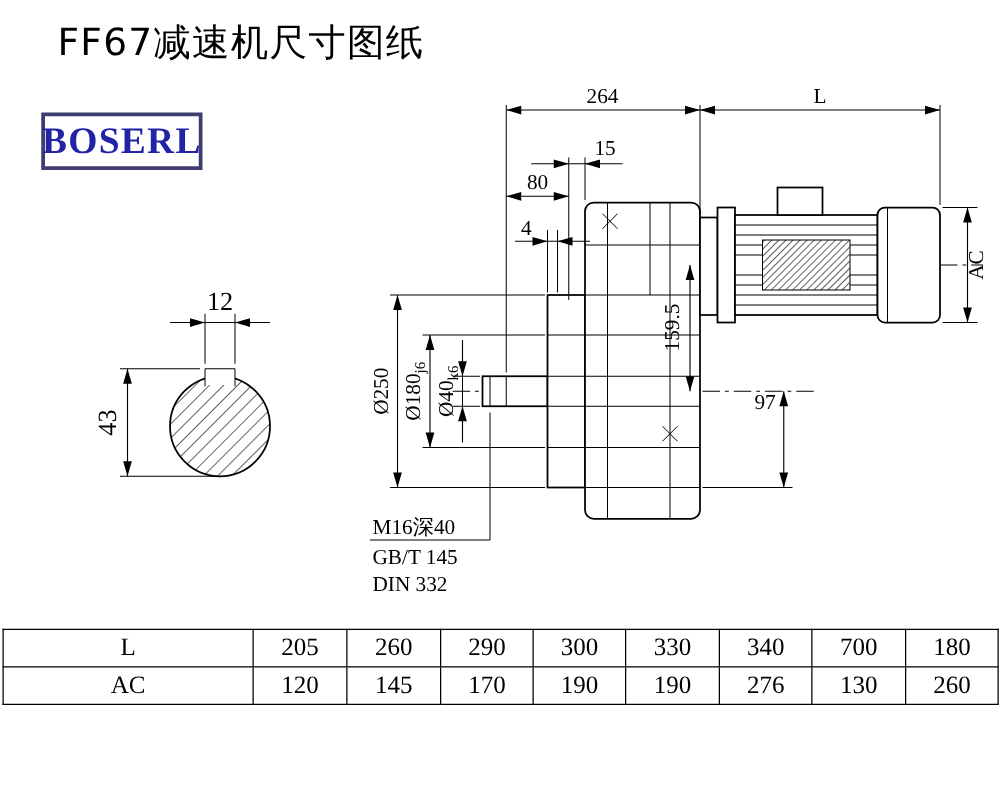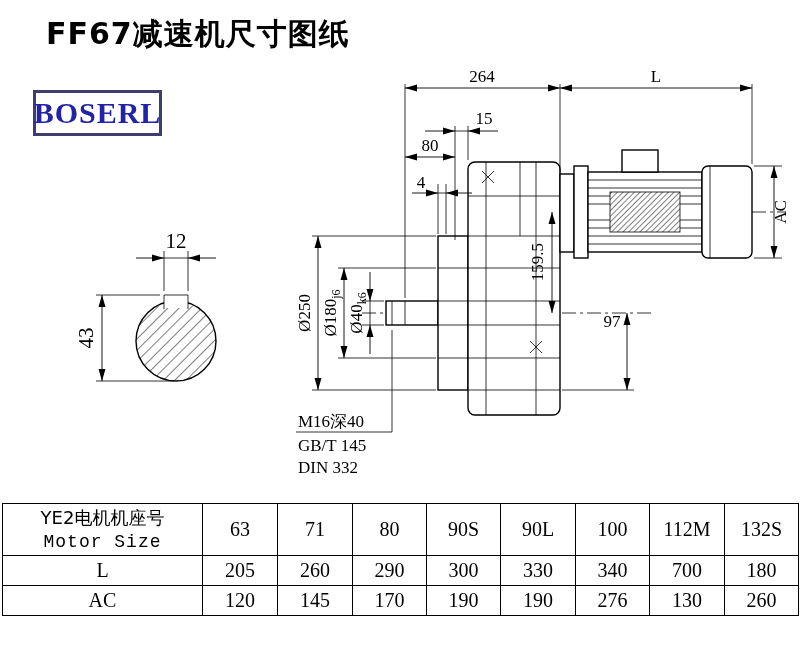--- a/index.html
+++ b/index.html
@@ -1,20 +1,20 @@
 <!DOCTYPE html>
 <html><head>
 <meta charset="utf-8">
 <style>
   * { margin:0; padding:0; box-sizing:border-box; }
   html,body { width:800px; height:646px; }
   body { background:#fff; font-family:"Liberation Sans", sans-serif; position:relative; overflow:hidden; }
   .page { position:absolute; inset:0; background:#fff; }
 
-  .title { position:absolute; left:46px; top:14px; font-size:30px; font-weight:bold; color:#000;
+  .title { position:absolute; left:46px; top:14px; font-size:30px; font-weight:normal; color:#000;
            font-family:"DejaVu Sans", sans-serif; letter-spacing:1px; }
 
   .logo { position:absolute; left:33px; top:90px; width:129px; height:46px; border:3px solid #3d3d70;
           display:flex; align-items:center; justify-content:center; background:#fff; }
   .logo span { font-family:"Liberation Serif", serif; font-size:30px; font-weight:bold;
                color:#2323a7; letter-spacing:1px; }
 
   svg.drawing { position:absolute; left:0; top:0; }
 
   .ol   { fill:#fff; stroke:#000; stroke-width:1.4; }
@@ -206,34 +206,20 @@
         <col style="width:75px">
         <col style="width:75px">
         <col style="width:74px">
       <col style="width:74px">
         <col style="width:75px">
         <col style="width:74px">
         <col style="width:75px">
         <col style="width:74px">
     </colgroup>
     <tbody>
-      <tr class="hdr">
-        <td>
-          <div class="hdr-cn">YE2电机机座号</div>
-          <div class="hdr-en">Motor Size</div>
-        </td>
-        <td>63</td>
-        <td>71</td>
-        <td>80</td>
-        <td>90S</td>
-        <td>90L</td>
-        <td>100</td>
-        <td>112M</td>
-        <td>132S</td>
-      </tr>
       <tr>
         <td>L</td>
         <td>205</td>
         <td>260</td>
         <td>290</td>
         <td>300</td>
         <td>330</td>
         <td>340</td>
         <td>700</td>
         <td>180</td>

